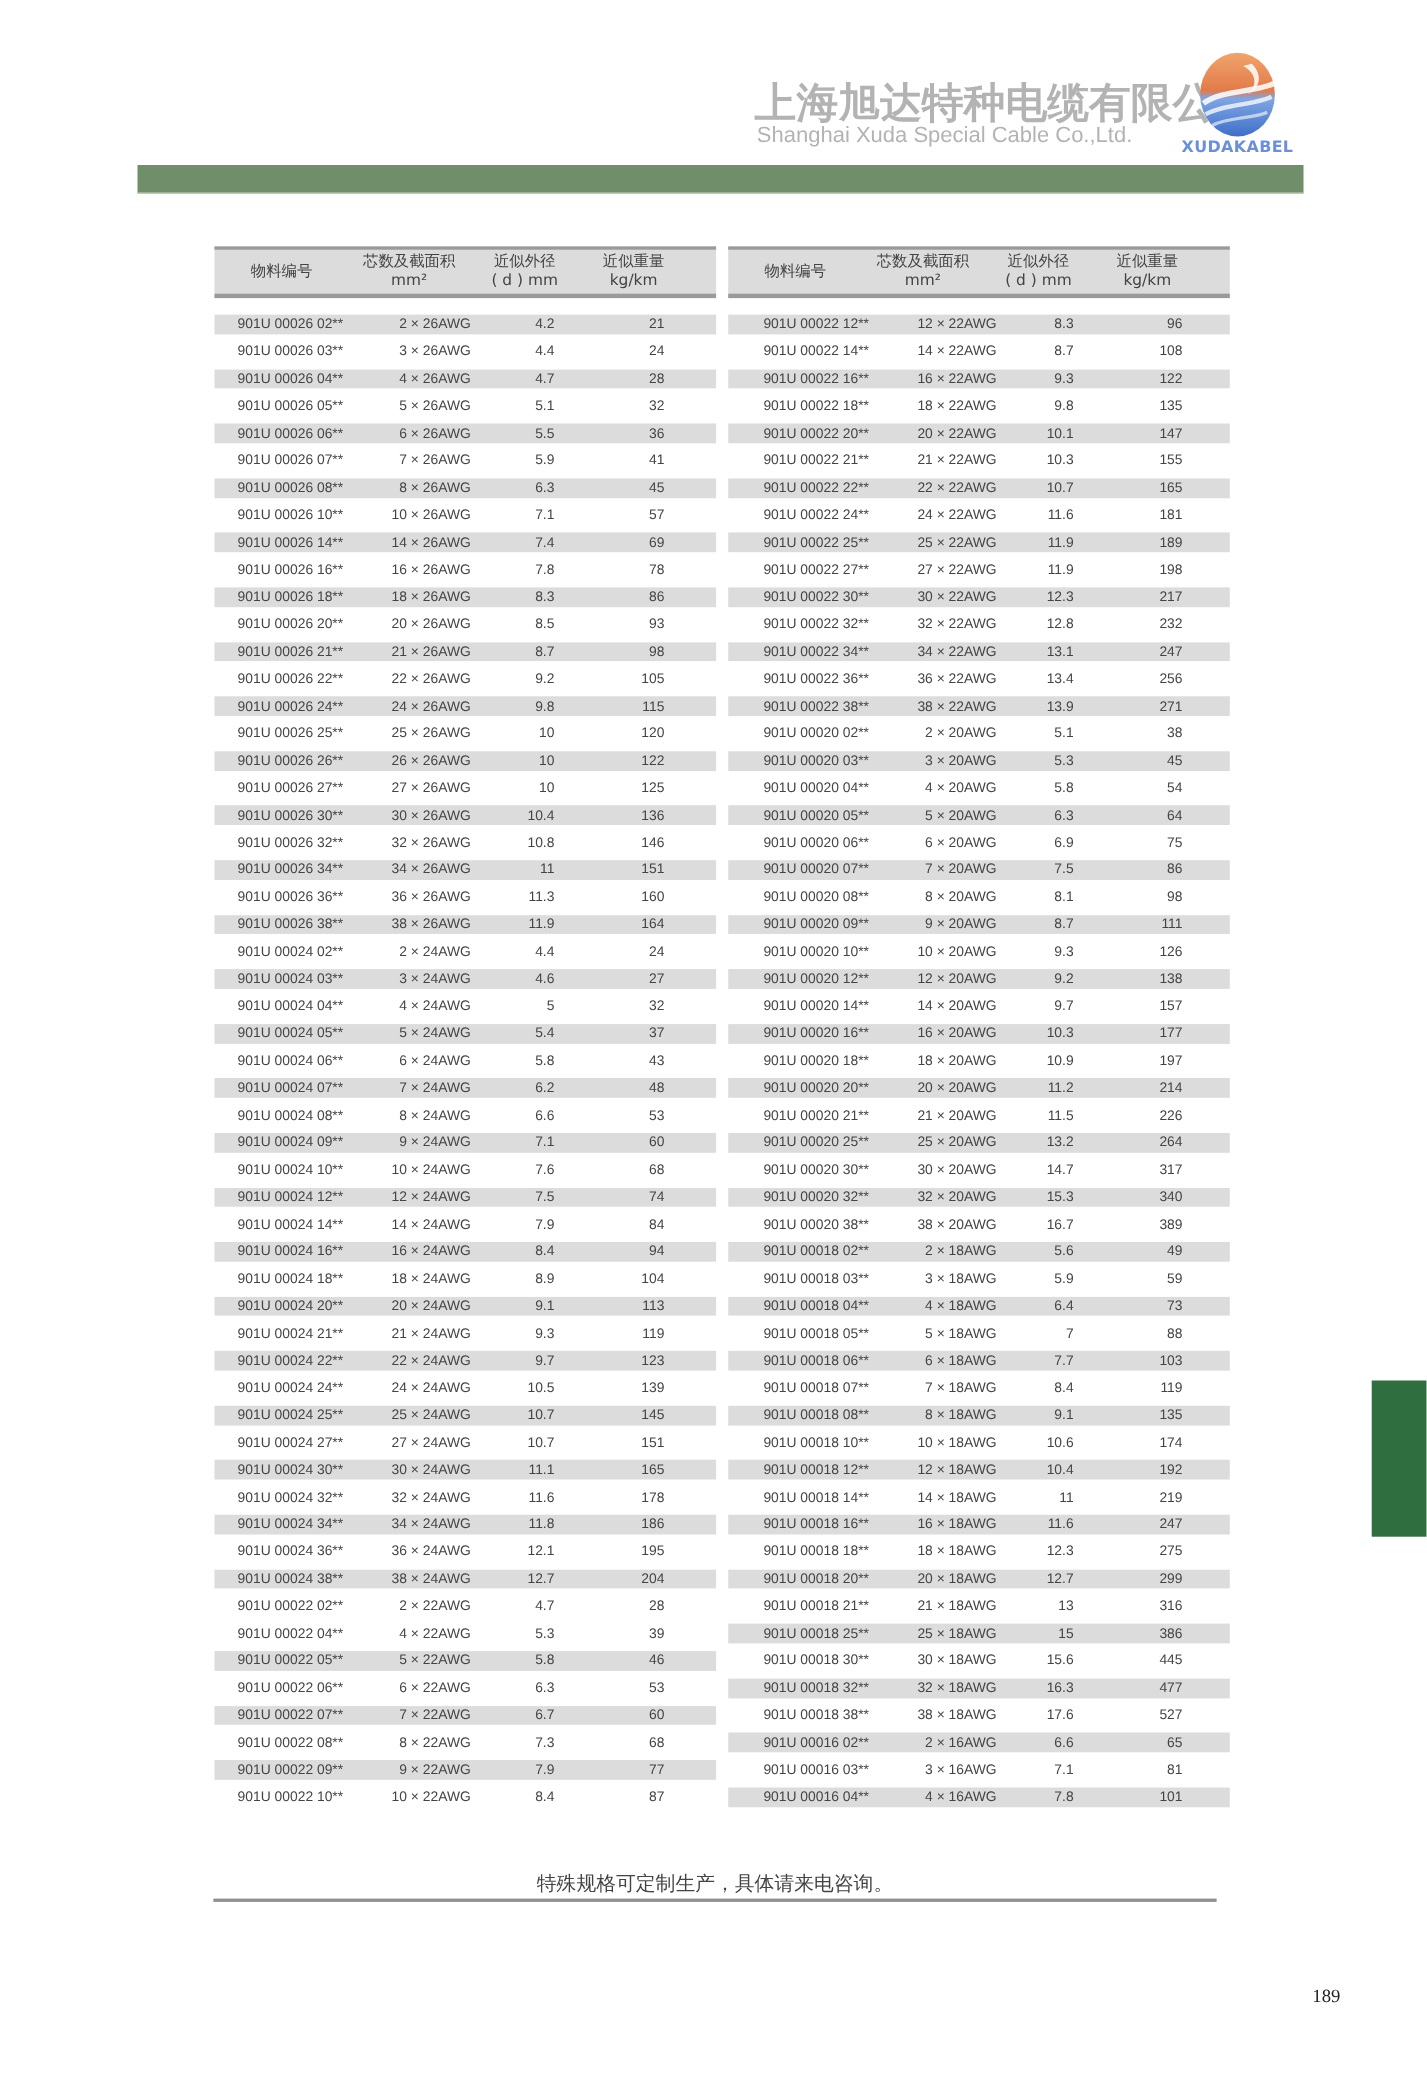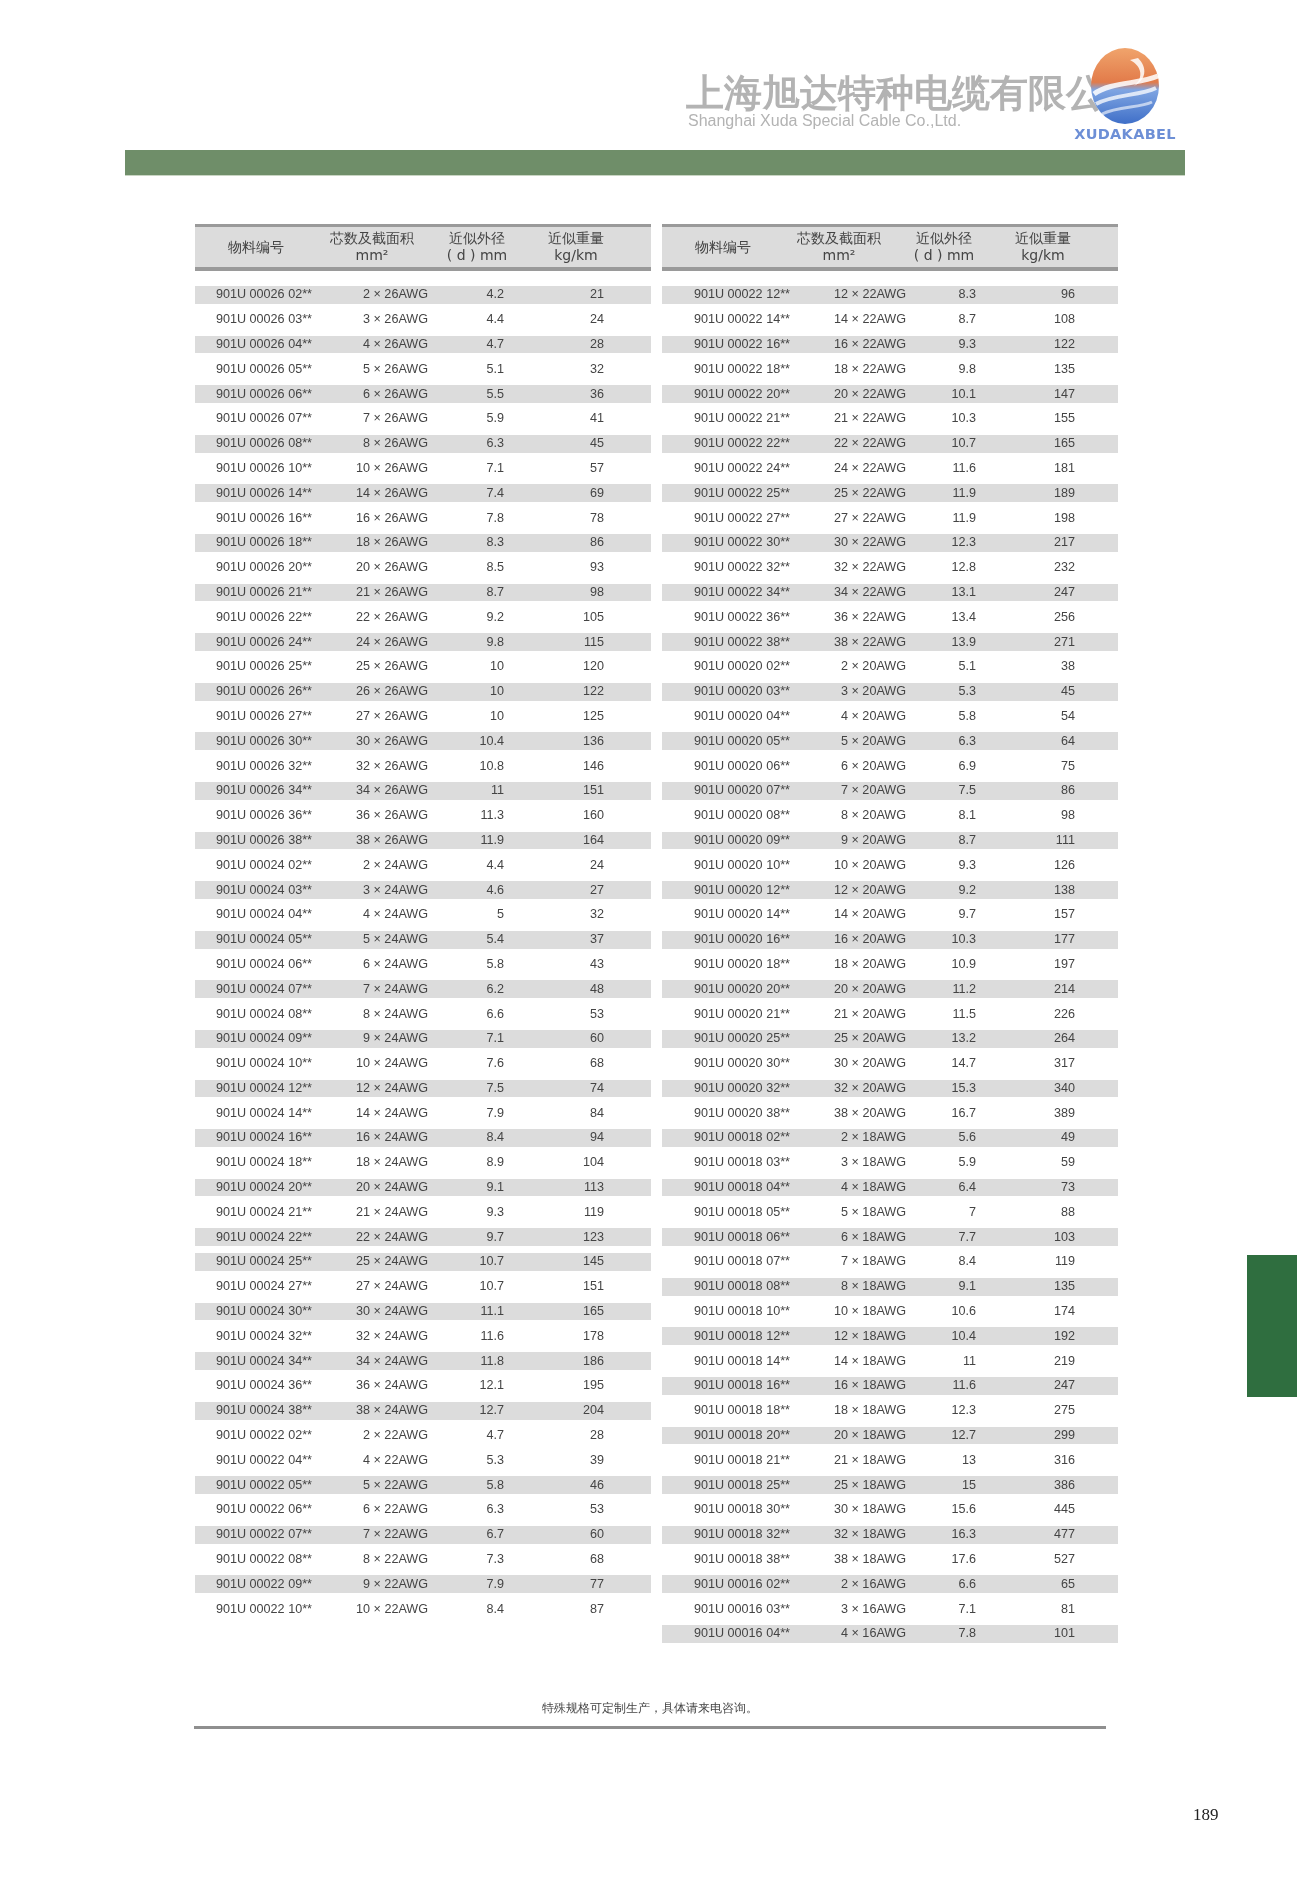--- a/index.html
+++ b/index.html
@@ -7,21 +7,21 @@
     width:1297px; height:1885px; position:relative; overflow:hidden;
     background:#ffffff; font-family:"Liberation Sans", "DejaVu Sans", sans-serif; color:#333;
   }
   .company-cn {
     position:absolute; left:686px; top:68px; width:362px;
     font-family:"DejaVu Sans", sans-serif; font-size:38px; letter-spacing:0px;
     color:#b3b3b3; white-space:nowrap; font-weight:bold;
   }
   .company-en {
     position:absolute; left:688px; top:112px; width:362px;
-    font-family:"Liberation Sans", sans-serif; font-size:16px; color:#b3b3b3; white-space:nowrap;
+    font-family:"Liberation Sans", sans-serif; font-size:20px; color:#b3b3b3; white-space:nowrap;
   }
   .logo { position:absolute; left:1068px; top:46px; width:114px; height:100px; }
   .logo svg { position:absolute; left:12px; top:0; }
   .logo-text {
     position:absolute; left:0; top:80px; width:114px; text-align:center;
     font-family:"DejaVu Sans", sans-serif; font-weight:bold; font-size:14.5px; color:#6d8fd6; letter-spacing:0.3px;
   }
   .green-bar {
     position:absolute; left:125px; top:150px; width:1060px; height:25px;
     background:#6f8e69; border-bottom:1px solid #c9d5c3;
@@ -51,21 +51,21 @@
   .cell-id { width:130px; padding-left:21px; box-sizing:border-box; }
   .cell-spec { width:103px; text-align:right; }
   .cell-d { width:76px; text-align:right; }
   .cell-w { width:100px; text-align:right; }
   .tbl.right .cell-id { padding-left:32px; width:140px; }
   .tbl.right .cell-spec { width:104px; }
   .tbl.right .cell-d { width:70px; }
   .tbl.right .cell-w { width:99px; }
   .footnote {
     position:absolute; left:194px; top:1700px; width:912px; text-align:center;
-    font-family:"DejaVu Sans", sans-serif; font-size:12px; color:#444;
+    font-family:"DejaVu Sans", sans-serif; font-size:18px; color:#444;
   }
   .foot-rule {
     position:absolute; left:194px; top:1726px; width:912px; height:3px; background:#8f8f8f;
   }
   .side-tab {
     position:absolute; left:1247px; top:1255px; width:50px; height:142px; background:#2f6e3f;
   }
   .page-num {
     position:absolute; left:1193px; top:1805px; font-family:"Liberation Serif", serif; font-size:17px; color:#222;
   }
@@ -341,20 +341,26 @@
         <span class="cell-spec">21 × 24AWG</span>
         <span class="cell-d">9.3</span>
         <span class="cell-w">119</span>
       </div>
       <div class="row shade">
         <span class="cell-id">901U 00024 22**</span>
         <span class="cell-spec">22 × 24AWG</span>
         <span class="cell-d">9.7</span>
         <span class="cell-w">123</span>
       </div>
+      <div class="row">
+        <span class="cell-id">901U 00024 24**</span>
+        <span class="cell-spec">24 × 24AWG</span>
+        <span class="cell-d">10.5</span>
+        <span class="cell-w">139</span>
+      </div>
       <div class="row shade">
         <span class="cell-id">901U 00024 25**</span>
         <span class="cell-spec">25 × 24AWG</span>
         <span class="cell-d">10.7</span>
         <span class="cell-w">145</span>
       </div>
       <div class="row">
         <span class="cell-id">901U 00024 27**</span>
         <span class="cell-spec">27 × 24AWG</span>
         <span class="cell-d">10.7</span>

